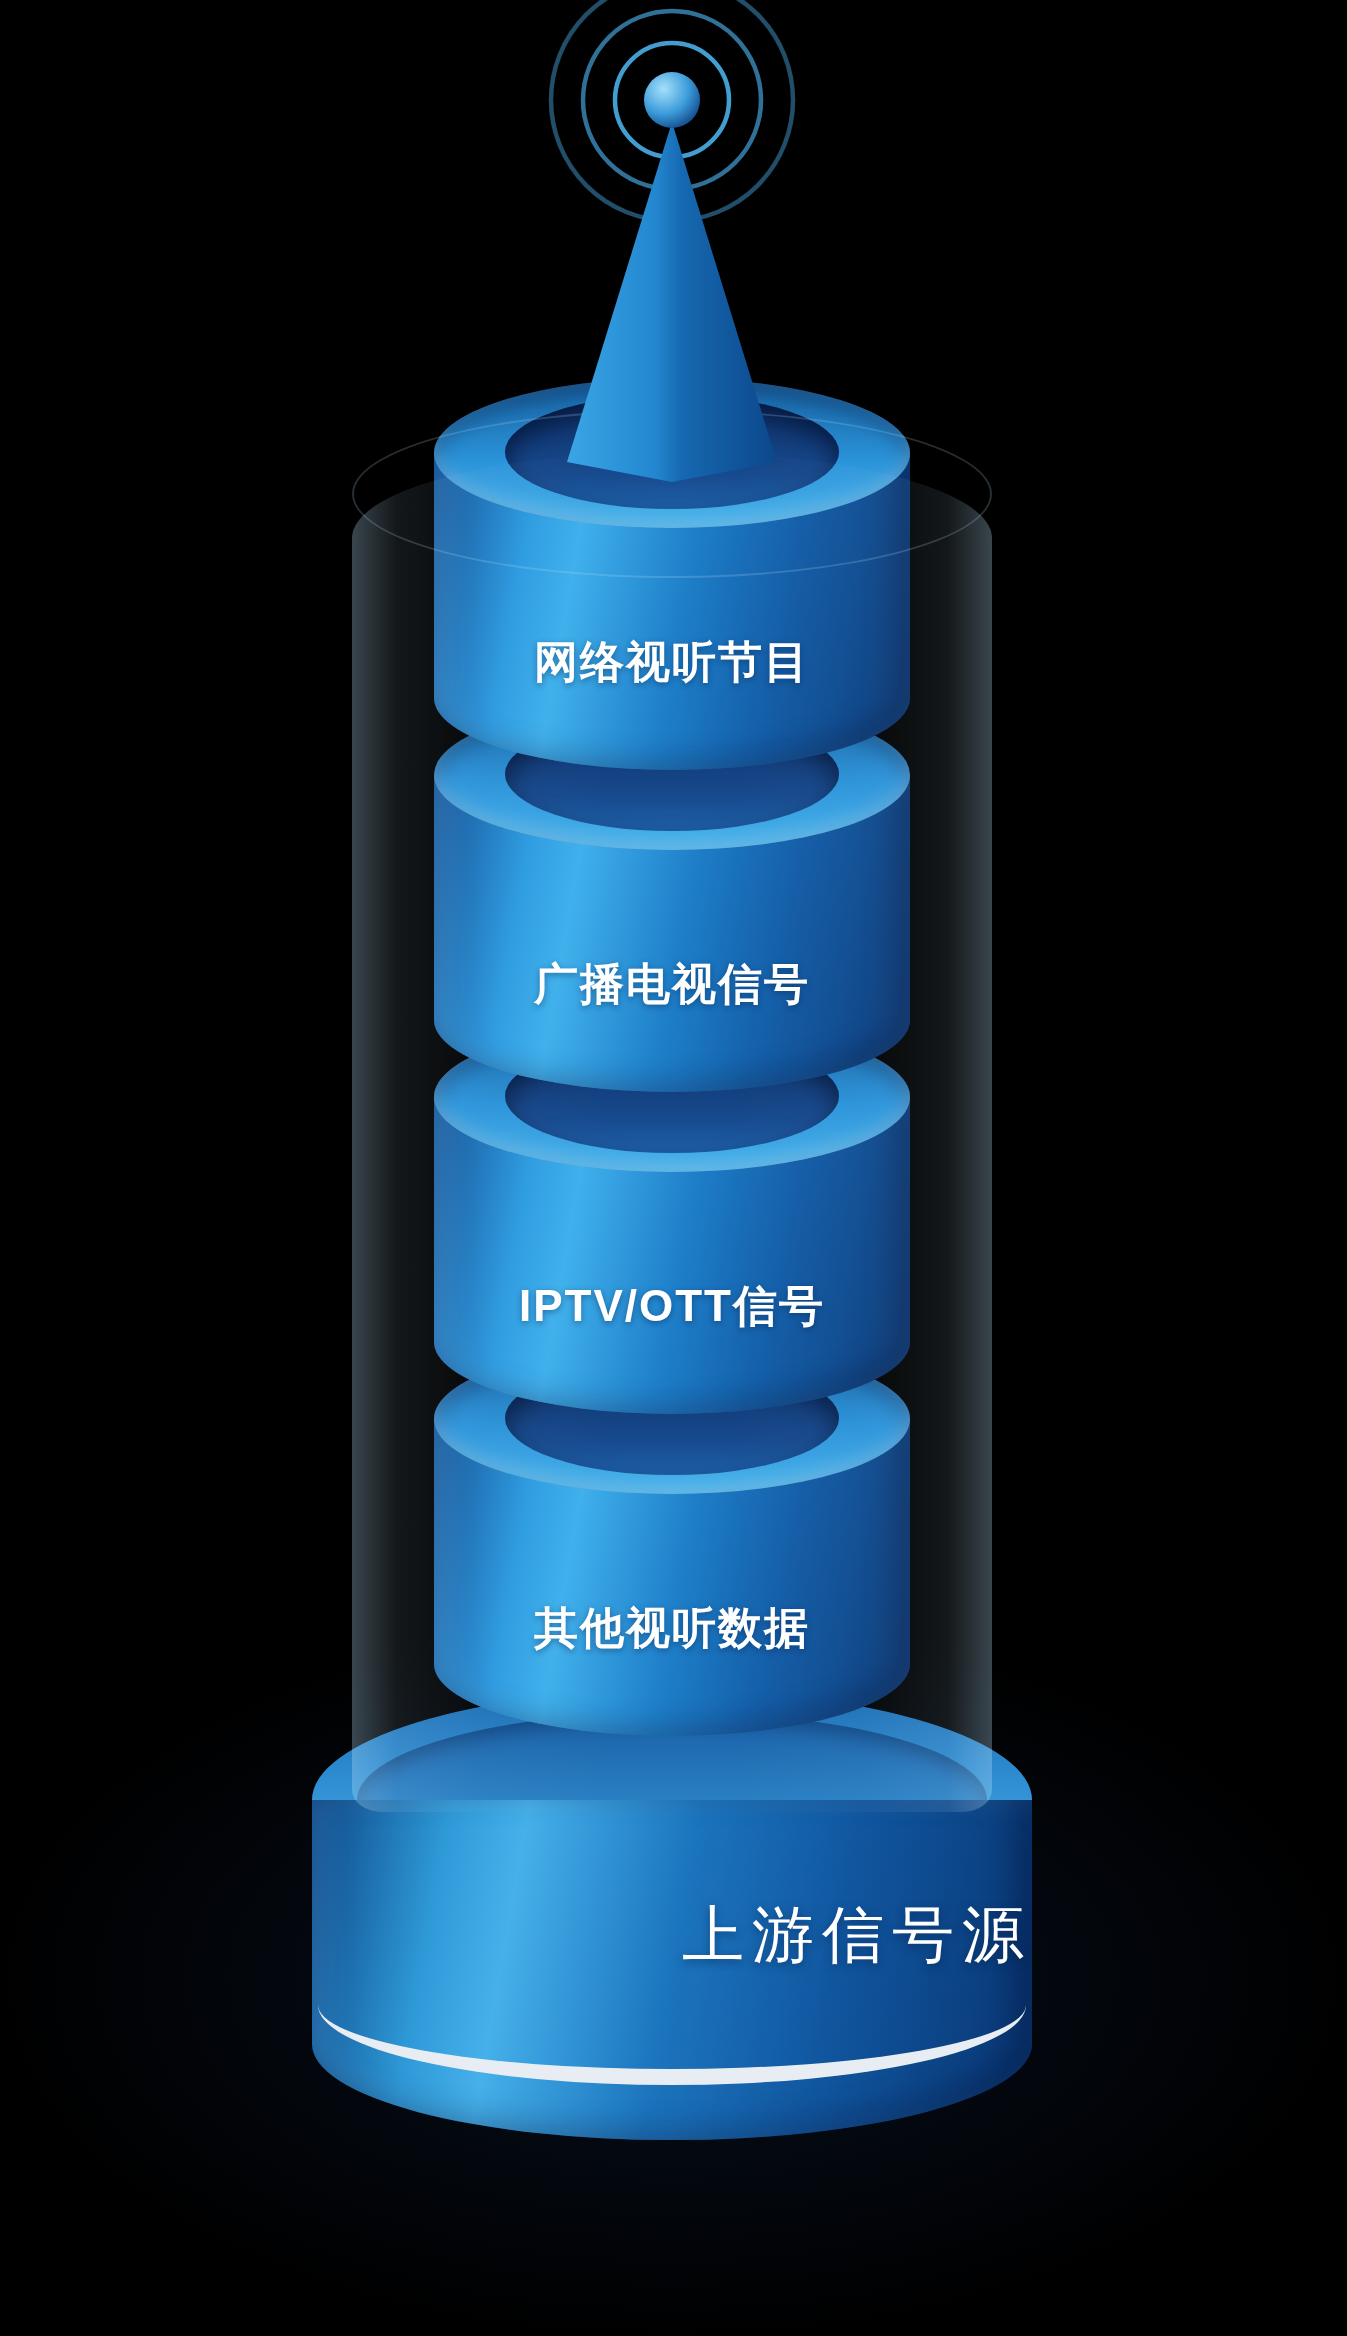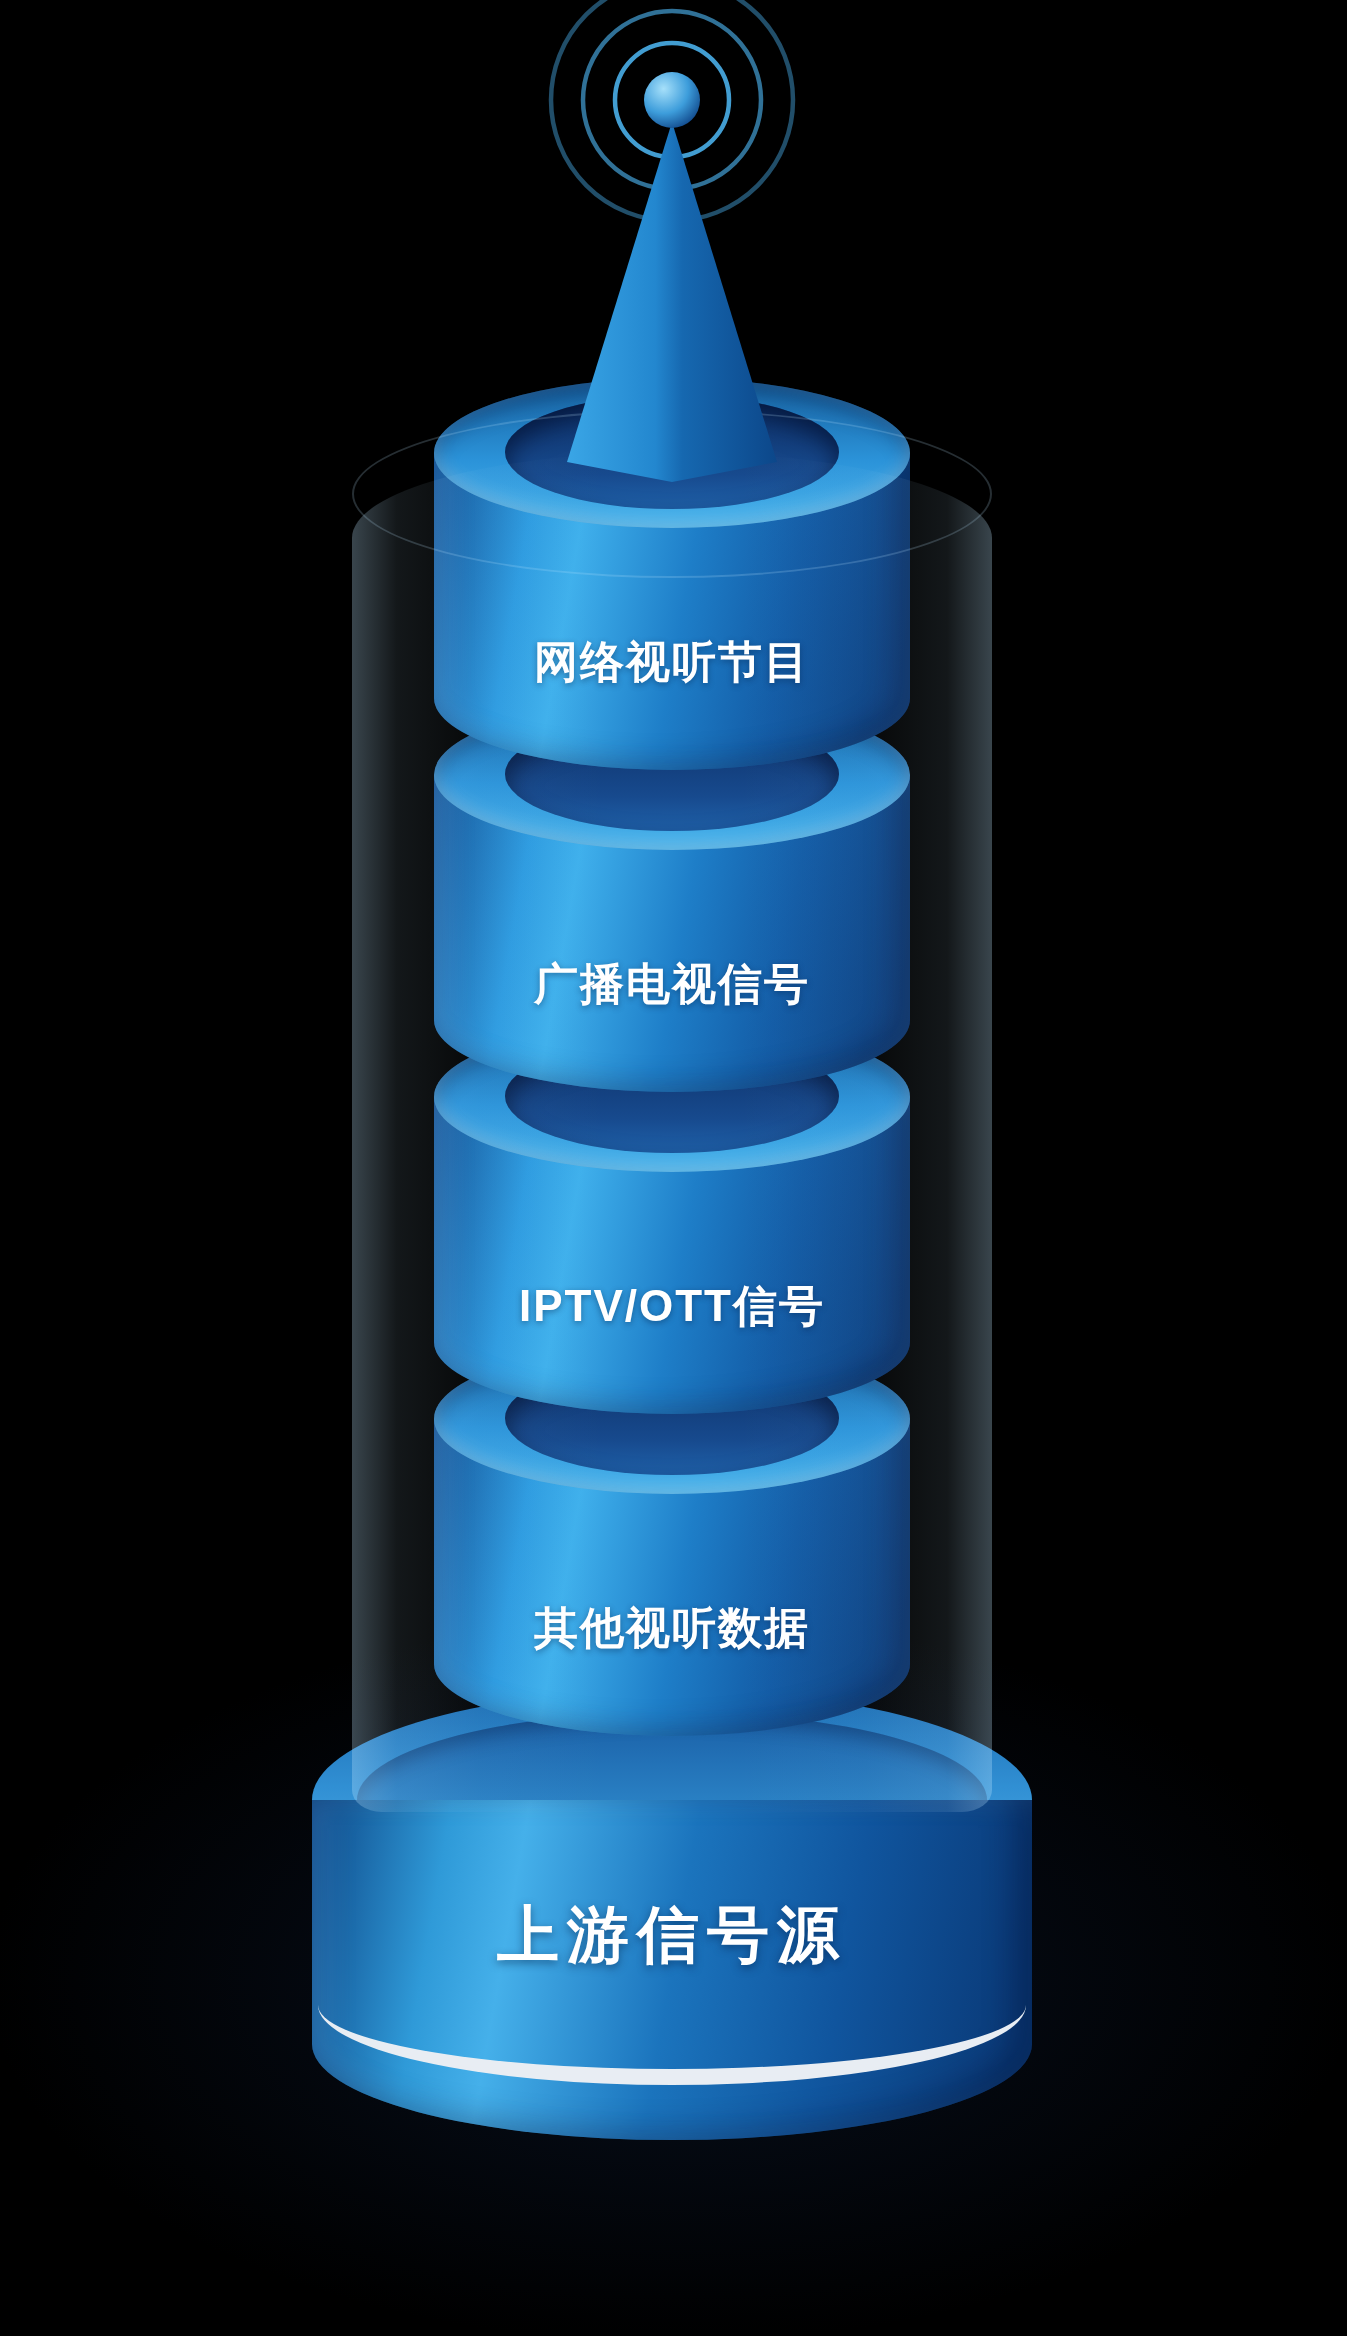--- a/index.html
+++ b/index.html
@@ -70,22 +70,22 @@
     background: linear-gradient(100deg,
       #0d4686 0%, #2f9ad8 18%, #45b0ea 28%, #1b74bd 50%, #10559e 72%, #0a3a78 95%);
     box-shadow: inset -18px -8px 30px rgba(0,12,45,0.35), inset 18px 0 28px rgba(130,205,255,0.16);
   }
   .base .stripe {
     position:absolute; top:235px; left:6px; width:708px; height:160px;
     border-radius:50%; border-bottom:16px solid #e8edf3; box-sizing:border-box;
     z-index:4; pointer-events:none;
   }
   .base-label {
-    position:absolute; top:208px; left:0; width:100%; text-align:center; z-index:5;
-    font-weight:700; font-size:62px; line-height:1.2; color:#fff; letter-spacing:8px;
+    position:absolute; top:208px; left:0; width:100%; text-align:right; z-index:5;
+    font-weight:400; font-size:62px; line-height:1.2; color:#fff; letter-spacing:8px;
     text-shadow:0 3px 8px rgba(0,30,70,0.5);
   }
 
   
   .antenna { position:absolute; left:492px; top:0; width:360px; height:490px; z-index:70; pointer-events:none; }
 </style>
 </head>
 <body>
 
 <div class="scene">

